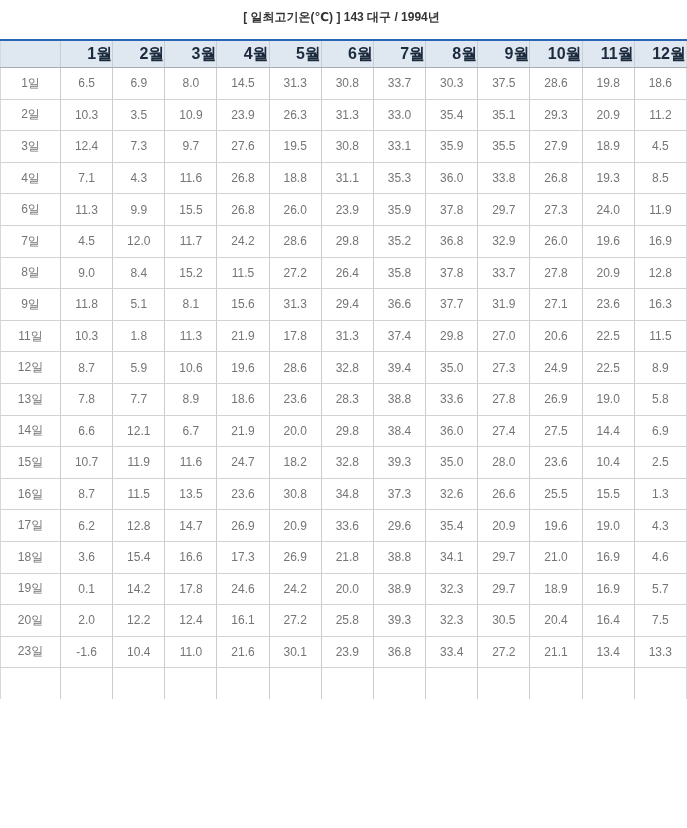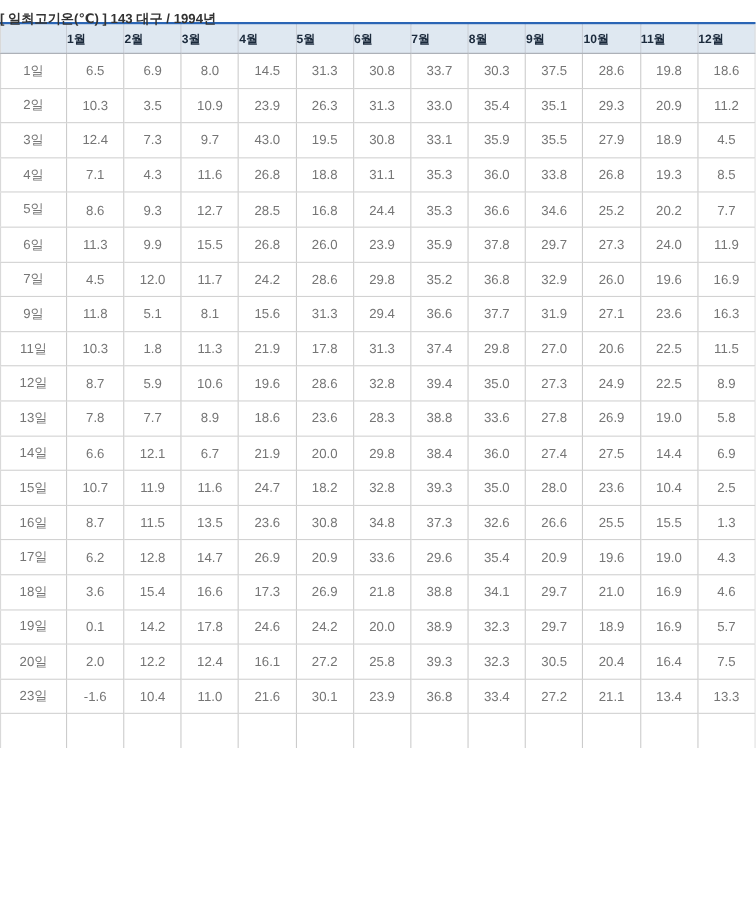--- a/index.html
+++ b/index.html
@@ -7,48 +7,48 @@
     padding: 0;
     background: #ffffff;
     width: 687px;
     height: 828px;
     overflow: hidden;
     font-family: "Liberation Sans", "DejaVu Sans", sans-serif;
   }
   .page { width: 687px; height: 828px; overflow: hidden; }
 
   .title-bar {
-    height: 20px;
+    height: 39px;
     padding: 9px 4px 0 0;
     box-sizing: border-box;
-    text-align: left;
+    text-align: center;
     font-size: 12px;
     font-weight: bold;
     color: #333333;
     letter-spacing: 0px;
     white-space: nowrap;
   }
 
   table.temp-table {
     width: 687px;
     table-layout: fixed;
     border-collapse: collapse;
     border-top: 2px solid #2a65b5;
     border-left: 1px solid #d9d9d9;
     border-right: 1px solid #d9d9d9;
   }
   col.day-col { width: 60px; }
 
   thead th {
     background: #dfe8f1;
     height: 26px;
-    font-size: 11px;
+    font-size: 16px;
     font-weight: bold;
     color: #1b2a3c;
-    text-align: left;
+    text-align: right;
     vertical-align: middle;
     border-right: 1px solid #c9ced6;
     border-bottom: 1px solid #a7abb2;
     padding: 0;
   }
   thead th:last-child { border-right: none; }
 
   tbody td {
     height: 30.6px;
     font-size: 12px;
@@ -133,21 +133,21 @@
           <td>35.1</td>
           <td>29.3</td>
           <td>20.9</td>
           <td>11.2</td>
         </tr>
         <tr>
           <td>3일</td>
           <td>12.4</td>
           <td>7.3</td>
           <td>9.7</td>
-          <td>43.0</td>
+          <td>27.6</td>
           <td>19.5</td>
           <td>30.8</td>
           <td>33.1</td>
           <td>35.9</td>
           <td>35.5</td>
           <td>27.9</td>
           <td>18.9</td>
           <td>4.5</td>
         </tr>
         <tr>
@@ -159,35 +159,20 @@
           <td>18.8</td>
           <td>31.1</td>
           <td>35.3</td>
           <td>36.0</td>
           <td>33.8</td>
           <td>26.8</td>
           <td>19.3</td>
           <td>8.5</td>
         </tr>
         <tr>
-          <td>5일</td>
-          <td>8.6</td>
-          <td>9.3</td>
-          <td>12.7</td>
-          <td>28.5</td>
-          <td>16.8</td>
-          <td>24.4</td>
-          <td>35.3</td>
-          <td>36.6</td>
-          <td>34.6</td>
-          <td>25.2</td>
-          <td>20.2</td>
-          <td>7.7</td>
-        </tr>
-        <tr>
           <td>6일</td>
           <td>11.3</td>
           <td>9.9</td>
           <td>15.5</td>
           <td>26.8</td>
           <td>26.0</td>
           <td>23.9</td>
           <td>35.9</td>
           <td>37.8</td>
           <td>29.7</td>
@@ -204,20 +189,35 @@
           <td>28.6</td>
           <td>29.8</td>
           <td>35.2</td>
           <td>36.8</td>
           <td>32.9</td>
           <td>26.0</td>
           <td>19.6</td>
           <td>16.9</td>
         </tr>
         <tr>
+          <td>8일</td>
+          <td>9.0</td>
+          <td>8.4</td>
+          <td>15.2</td>
+          <td>11.5</td>
+          <td>27.2</td>
+          <td>26.4</td>
+          <td>35.8</td>
+          <td>37.8</td>
+          <td>33.7</td>
+          <td>27.8</td>
+          <td>20.9</td>
+          <td>12.8</td>
+        </tr>
+        <tr>
           <td>9일</td>
           <td>11.8</td>
           <td>5.1</td>
           <td>8.1</td>
           <td>15.6</td>
           <td>31.3</td>
           <td>29.4</td>
           <td>36.6</td>
           <td>37.7</td>
           <td>31.9</td>

